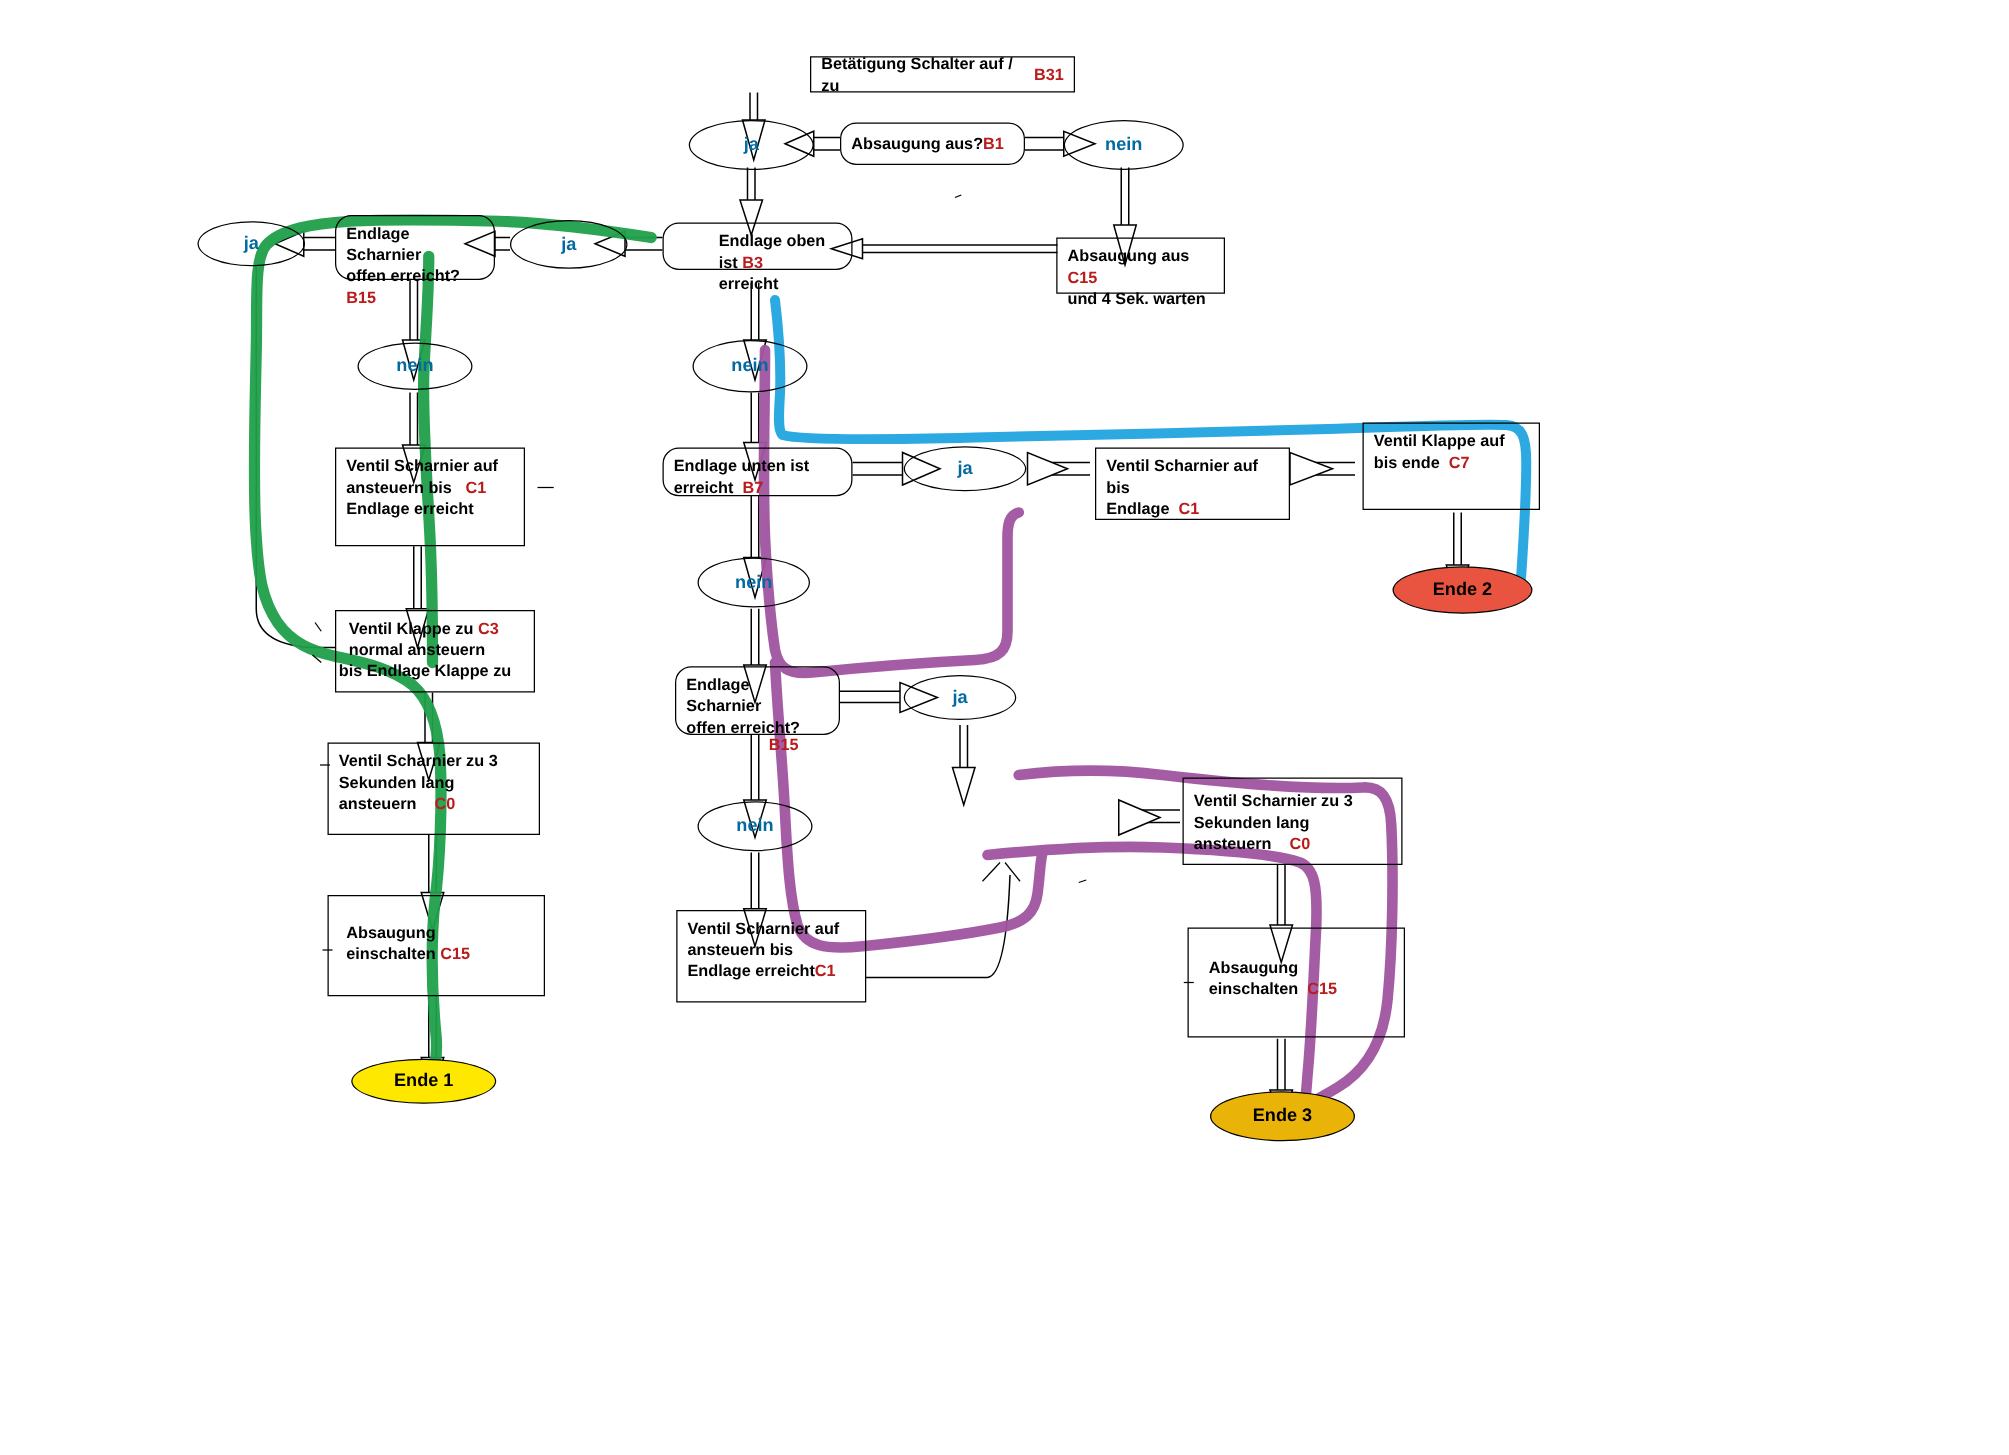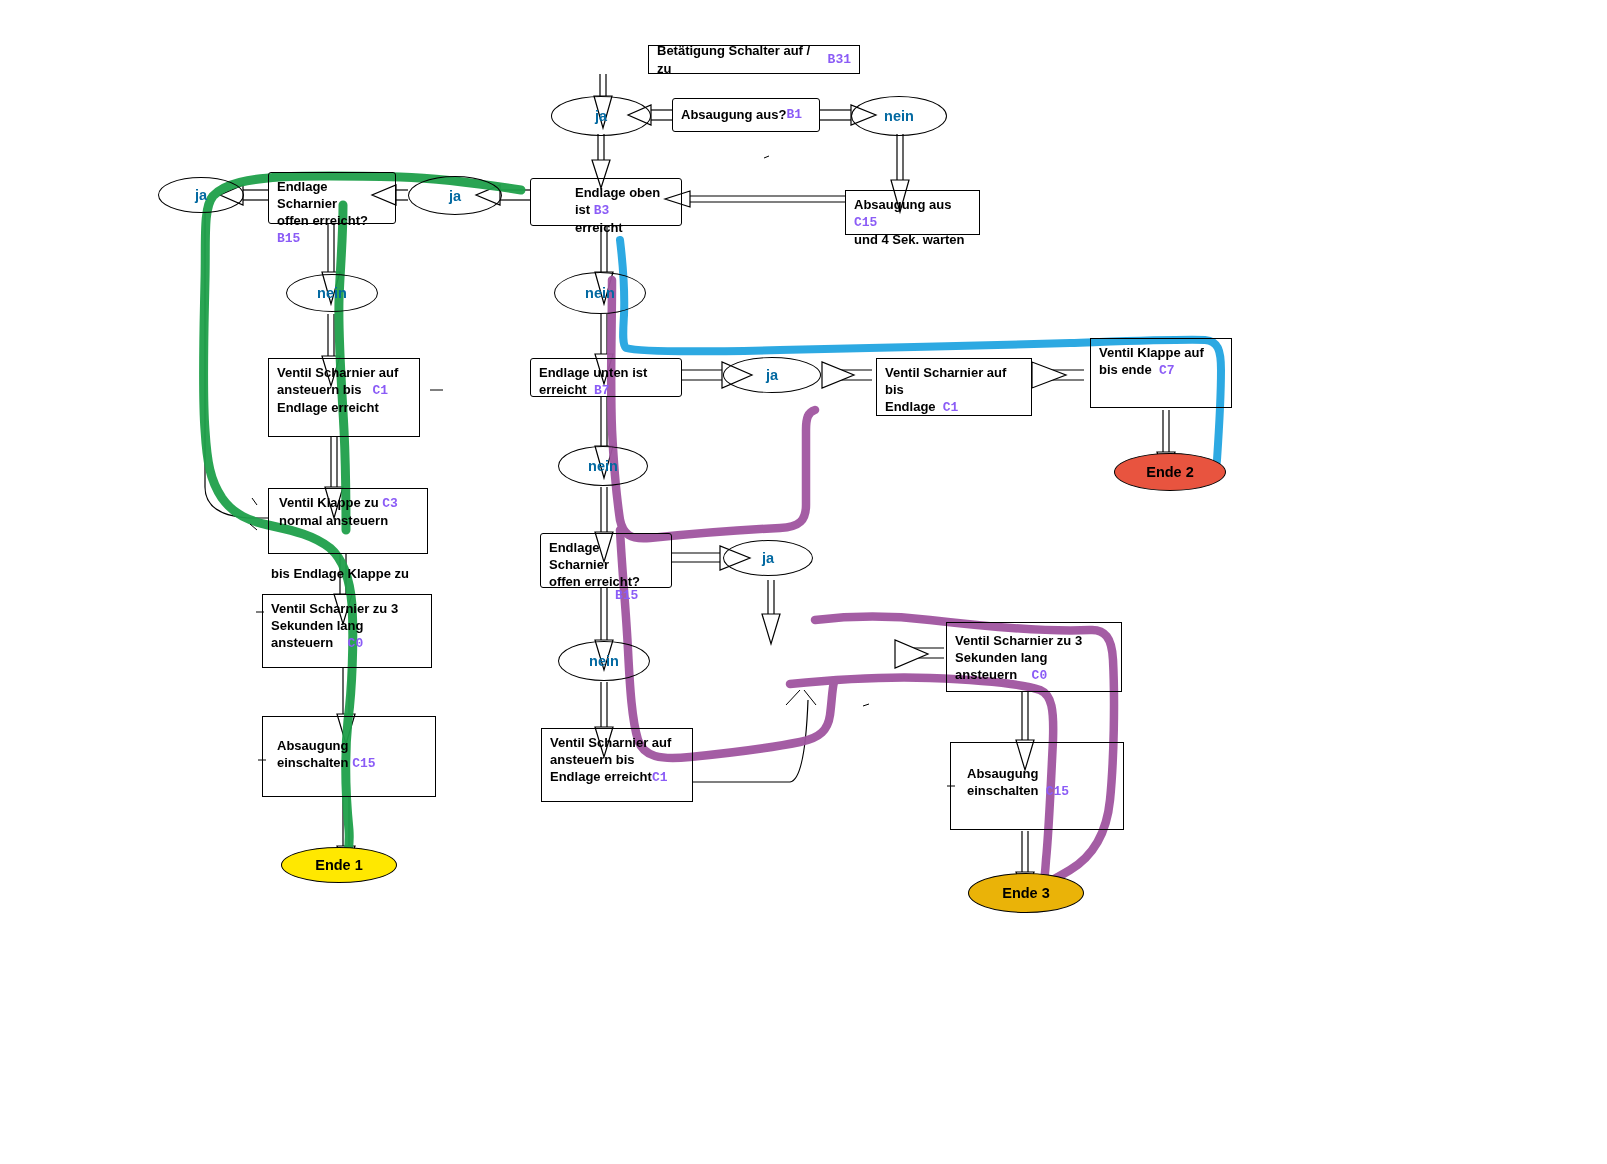--- a/index.html
+++ b/index.html
@@ -27,25 +27,24 @@
     box-sizing: border-box;
     border: 1px solid #000000;
     background: transparent;
     font-size: 13px;
     font-weight: bold;
     color: #000000;
     line-height: 1.32;
     padding: 5px 8px;
     z-index: 5;
   }
-  .node.rounded { border-radius: 3px; }
+  .node.rounded { border-radius: 13px; }
   .node .tag {
-    color: #8b5cf6;
+    color: #b91c1c;
     font-weight: bold;
-    font-family: Liberation Mono, monospace;
   }
   .ellipse {
     position: absolute;
     box-sizing: border-box;
     border: 1px solid #000000;
     border-radius: 50%;
     background: transparent;
     font-size: 14.5px;
     font-weight: bold;
     color: #0369a1;
@@ -275,21 +274,21 @@
 
   <div class="ellipse" style="left:851px; top:96px; width:96px; height:40px;">
     <span>nein</span>
   </div>
 
   <div class="node" style="left:845px; top:190px; width:135px; height:45px;">
     <span class="nodetext"><span>Absaugung aus</span> <span class="tag">C15</span></span>
     <span class="nodetext">und 4 Sek. warten</span>
   </div>
 
-  <div class="node rounded" style="left:530px; top:178px; width:152px; height:48px;padding-left:44px;">
+  <div class="node rounded" style="left:530px; top:178px; width:152px; height:38px;padding-left:44px;">
     <span class="nodetext"><span>Endlage oben ist</span> <span class="tag">B3</span></span>
     <span class="nodetext">erreicht</span>
   </div>
 
   <div class="ellipse" style="left:408px; top:176px; width:94px; height:39px;">
     <span>ja</span>
   </div>
 
   <div class="ellipse" style="left:554px; top:272px; width:92px; height:42px;">
     <span>nein</span>
@@ -310,21 +309,21 @@
 
   <div class="node" style="left:268px; top:358px; width:152px; height:79px;">
     <span class="nodetext">Ventil Scharnier auf</span>
     <span class="nodetext"><span>ansteuern bis</span> &nbsp; <span class="tag">C1</span></span>
     <span class="nodetext">Endlage erreicht</span>
   </div>
 
   <div class="node" style="left:268px; top:488px; width:160px; height:66px; padding-left:10px;">
     <span class="nodetext"><span>Ventil Klappe zu</span> <span class="tag">C3</span></span>
     <span class="nodetext">normal ansteuern</span>
-    <span class="nodetext" style="margin-left:-8px;margin-top:36px;">bis Endlage  Klappe zu</span>
+    <span class="nodetext" style="margin-left:-8px;">bis Endlage  Klappe zu</span>
   </div>
 
   <div class="node" style="left:262px; top:594px; width:170px; height:74px;">
     <span class="nodetext">Ventil Scharnier zu 3</span>
     <span class="nodetext">Sekunden lang</span>
     <span class="nodetext"><span>ansteuern</span> &nbsp;&nbsp; <span class="tag">C0</span></span>
   </div>
 
   <div class="node" style="left:262px; top:716px; width:174px; height:81px; padding-top:20px; padding-left:14px;">
     <span class="nodetext">Absaugung</span>

